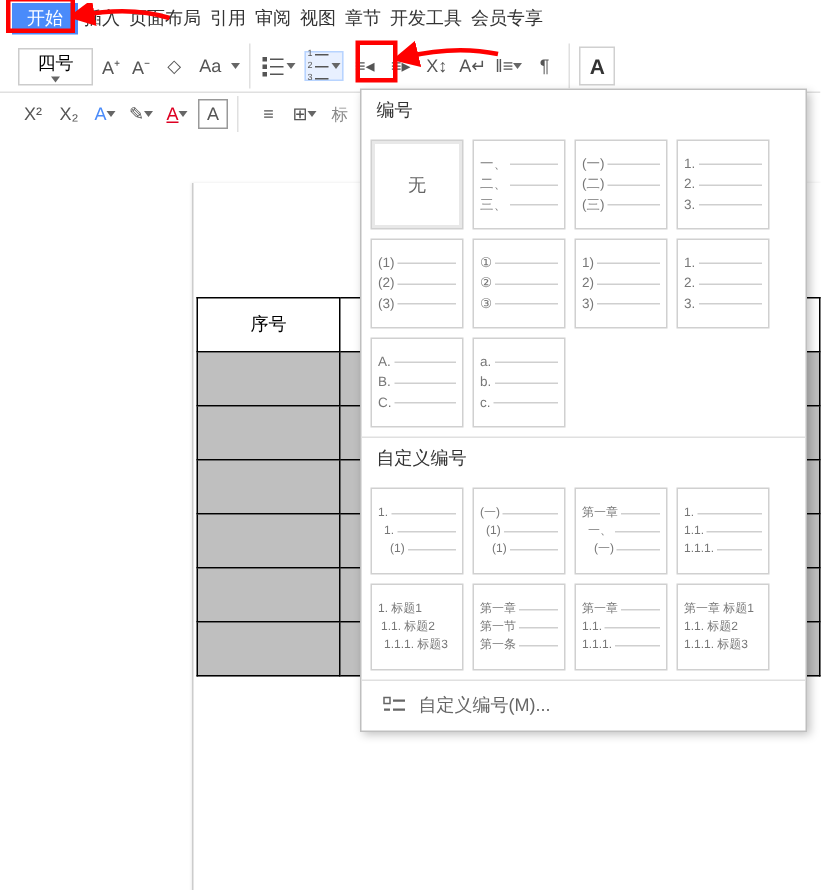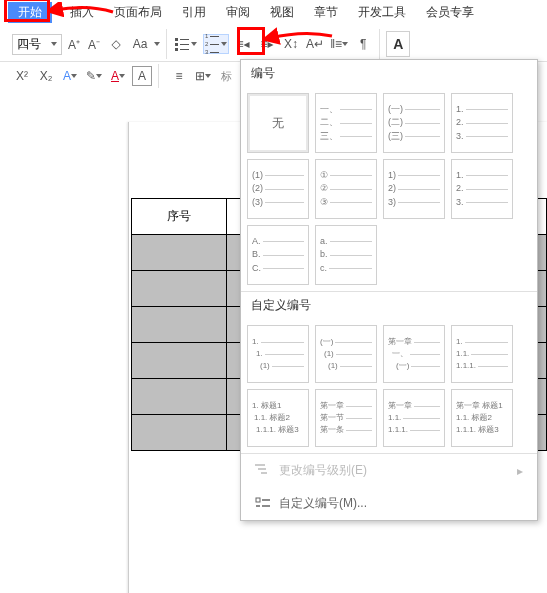--- a/index.html
+++ b/index.html
@@ -1,28 +1,28 @@
 <!DOCTYPE html>
 <html><head>
 <meta charset="utf-8">
 <style>
   * { box-sizing: border-box; margin: 0; padding: 0; }
   body { font-family: "Microsoft YaHei", sans-serif; font-size: 12px; background: #fff; width: 547px; height: 593px; overflow: hidden; }
 
-  .menu-bar { display: flex; gap: 16px; padding: 2px 8px 4px 8px; background: #fff; position: relative; }
+  .menu-bar { display: flex; gap: 2px; padding: 2px 8px 4px 8px; background: #fff; position: relative; }
   .menu-item { color: #333; cursor: pointer; padding: 2px 2px; }
   .menu-item.active { background: #4A8BFA; color: #fff; padding: 2px 10px; }
   
   .red-box { position: absolute; border: 3px solid #FF0000; pointer-events: none; }
   .red-arrow { position: absolute; pointer-events: none; }
 
   .toolbar { display: flex; padding: 2px 6px; background: #fff; border-bottom: 1px solid #e0e0e0; }
   .toolbar-group { display: flex; align-items: center; gap: 4px; padding: 2px 6px; border-right: 1px solid #e0e0e0; }
   .toolbar-group:last-child { border-right: none; }
-  .font-size-select { border: 1px solid #ccc; padding: 1px 4px; font-size: 12px; width: 50px; display: flex; align-items: center; justify-content: space-between; background: #fff; }
+  .font-size-select { border: 1px solid #ccc; padding: 1px 4px; font-size: 12px; width: 50px; display: flex; align-items: center; justify-content: space-between; background: #fff; flex-direction: column; }
   .dd { width: 0; height: 0; border-left: 3px solid transparent; border-right: 3px solid transparent; border-top: 4px solid #666; }
   .tbtn { width: 20px; height: 20px; display: flex; align-items: center; justify-content: center; color: #555; cursor: pointer; font-size: 12px; }
   .tbtn.wide { width: auto; padding: 0 2px; }
   .tbtn.dd-btn { width: 26px; }
   .style-box { border: 1px solid #d0d0d0; background: #fff; padding: 4px 6px; font-size: 11px; color: #666; }
 
   .row2 { display: flex; padding: 2px 6px 6px 6px; gap: 4px; }
 
   .doc-area { position: absolute; top: 122px; left: 71px; right: 0; bottom: 0; background: #fff; }
   .doc-table { position: absolute; top: 76px; left: 60px; border-collapse: collapse; }
@@ -421,29 +421,20 @@
         </div>
       <div class="ln">
           <span>1.1. 标题2</span>
         </div>
       <div class="ln">
           <span>1.1.1. 标题3</span>
         </div>
     </div>
   </div>
   <div class="dropdown-sep"></div>
-  <div class="menuitem" style="color:#bbb;">
-    <span class="mi-icon">
-      <svg width="16" height="12" viewBox="0 0 16 12">
-          <path d="M0 1h10M3 5h8M6 9h6" stroke="#bbb" stroke-width="1.5"></path>
-        </svg>
-    </span>
-    <span>更改编号级别(E)</span>
-    <span style="margin-left:auto;color:#bbb;">▸</span>
-  </div>
   <div class="menuitem">
     <span class="mi-icon">
       <svg width="16" height="12" viewBox="0 0 16 12">
           <rect x="1" y="1" width="4" height="4" fill="none" stroke="#666"></rect>
           <path d="M7 3h8M1 9h4M7 9h8" stroke="#666" stroke-width="1.5"></path>
         </svg>
     </span>
     <span>自定义编号(M)...</span>
   </div>
 </div>

